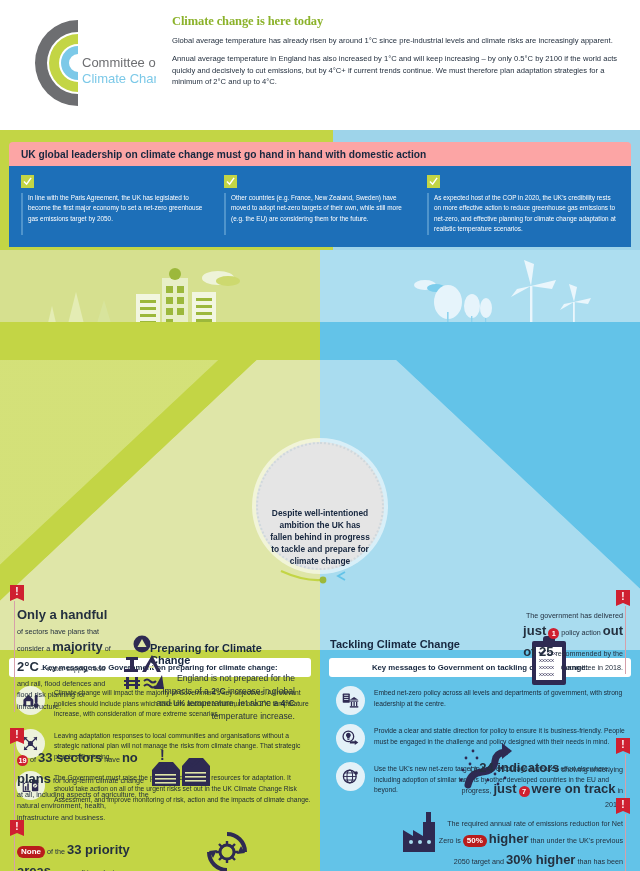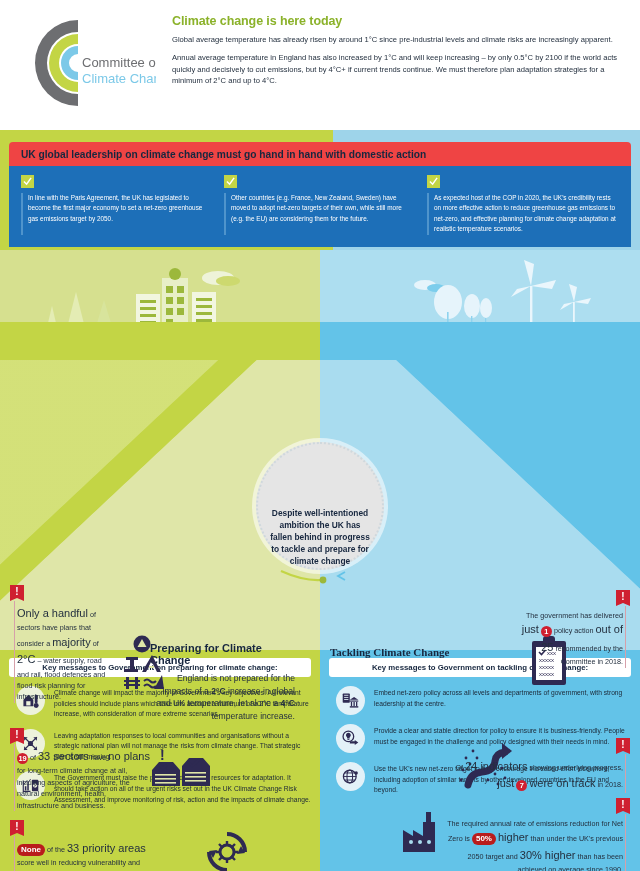--- a/index.html
+++ b/index.html
@@ -12,40 +12,41 @@
     overflow:hidden;
   }
 
   
   .header { position:relative; height:130px; background:#fff; }
   .logo { position:absolute; left:16px; top:14px; width:140px; height:98px; }
   .hdr-text { position:absolute; left:172px; top:14px; width:280px; }
   .hdr-title {
     color:#8bb22a; font-size:12.5px; font-weight:bold; letter-spacing:-.1px;
     margin-bottom:6px;
+    font-family:Liberation Serif, serif;
   }
   .hdr-p { font-size:7.6px; line-height:1.5; color:#24303f; margin-bottom:7px; width:452px; }
   .badge {
     position:absolute; right:9px; top:8px;
     background:#bfe3f2; color:#17273f;
     font-size:8.6px; font-weight:bold;
     padding:6px 12px; border-radius:3px;
     white-space:nowrap;
   }
 
   
   .lead-strip { position:relative; height:120px; }
   .lead-strip .bg-l { position:absolute; left:0; top:0; width:52%; height:100%; background:#c3d545; }
   .lead-strip .bg-r { position:absolute; left:52%; top:0; width:48%; height:100%; background:#9ed4ea; }
   .lead-card {
     position:absolute; left:9px; top:12px; right:9px; bottom:0;
     border-radius:4px 4px 0 0; overflow:hidden;
   }
   .lead-head {
-    background:#ef4444; padding:7px 12px 6px 12px;
+    background:#fca5a5; padding:7px 12px 6px 12px;
     font-size:10.2px; font-weight:bold; color:#17273f;
   }
   .lead-body { background:#1d6fb8; padding:9px 12px 12px 12px; display:flex; gap:11px; }
   .lead-col { flex:1; position:relative; padding-left:7px; }
   .lead-col .bar { position:absolute; left:0; top:18px; bottom:0; width:1.6px; background:#4f94cc; }
   .tick {
     width:13px; height:13px; background:#c3d545; display:flex;
     align-items:center; justify-content:center; margin-bottom:5px;
     position:relative; left:-7px;
   }
@@ -89,39 +90,39 @@
   .circle p { font-size:8.4px; font-weight:bold; line-height:1.42; color:#17273f; padding:0 10px; }
   .circ-tail { position:absolute; left:50%; top:318px; transform:translateX(-50%); z-index:10; }
 
   .sect-title { font-size:11px; font-weight:bold; color:#17273f; }
   .sect-body { font-size:8.6px; line-height:1.46; color:#24303f; }
   b, strong { font-weight:bold; }
 
   .prep { position:absolute; left:150px; top:392px; width:145px; z-index:6; }
   .prep .sect-title { text-align:left; margin-bottom:6px; }
   .prep .sect-body { text-align:right; }
-  .tack { position:absolute; left:330px; top:396px; width:160px; z-index:6;font-family:Liberation Serif, serif; }
+  .tack { position:absolute; left:330px; top:388px; width:160px; z-index:6; }
   .tack .sect-title { margin-bottom:6px; }
 
   
   .alert { position:absolute; z-index:7; }
   .alert .flag {
     position:absolute; left:0; top:0; width:14px; height:16px;
     background:#cf2030; color:#fff; font-weight:bold; font-size:10px;
     display:flex; align-items:flex-start; justify-content:center;
     padding-top:1px;
     clip-path:polygon(0 0,100% 0,100% 100%,50% 82%,0 100%);
   }
   .alert .rail { position:absolute; left:4px; top:16px; bottom:0; width:1.4px; background:#d6a0aa; }
   .alert .content { padding:20px 0 0 7px; }
   .alert.r .flag { left:auto; right:0; }
   .alert.r .rail { left:auto; right:4px; }
   .alert.r .content { padding:20px 7px 0 0; text-align:right; }
   .a-txt { font-size:7.2px; line-height:1.58; color:#24303f; }
-  .a-big { font-size:11px; font-weight:normal; }
+  .a-big { font-size:13px; font-weight:bold; }
   .pill {
     display:inline-block; background:#b91c1c; color:#fff;
     border-radius:9px; padding:0 4px; font-weight:bold; font-size:8px;
     line-height:1.45;
   }
   .circ-num {
     display:inline-block; background:#cf2030; color:#fff;
     border-radius:50%; width:11px; height:11px; line-height:11px;
     text-align:center; font-weight:bold; font-size:7.4px; vertical-align:-1px;
   }

